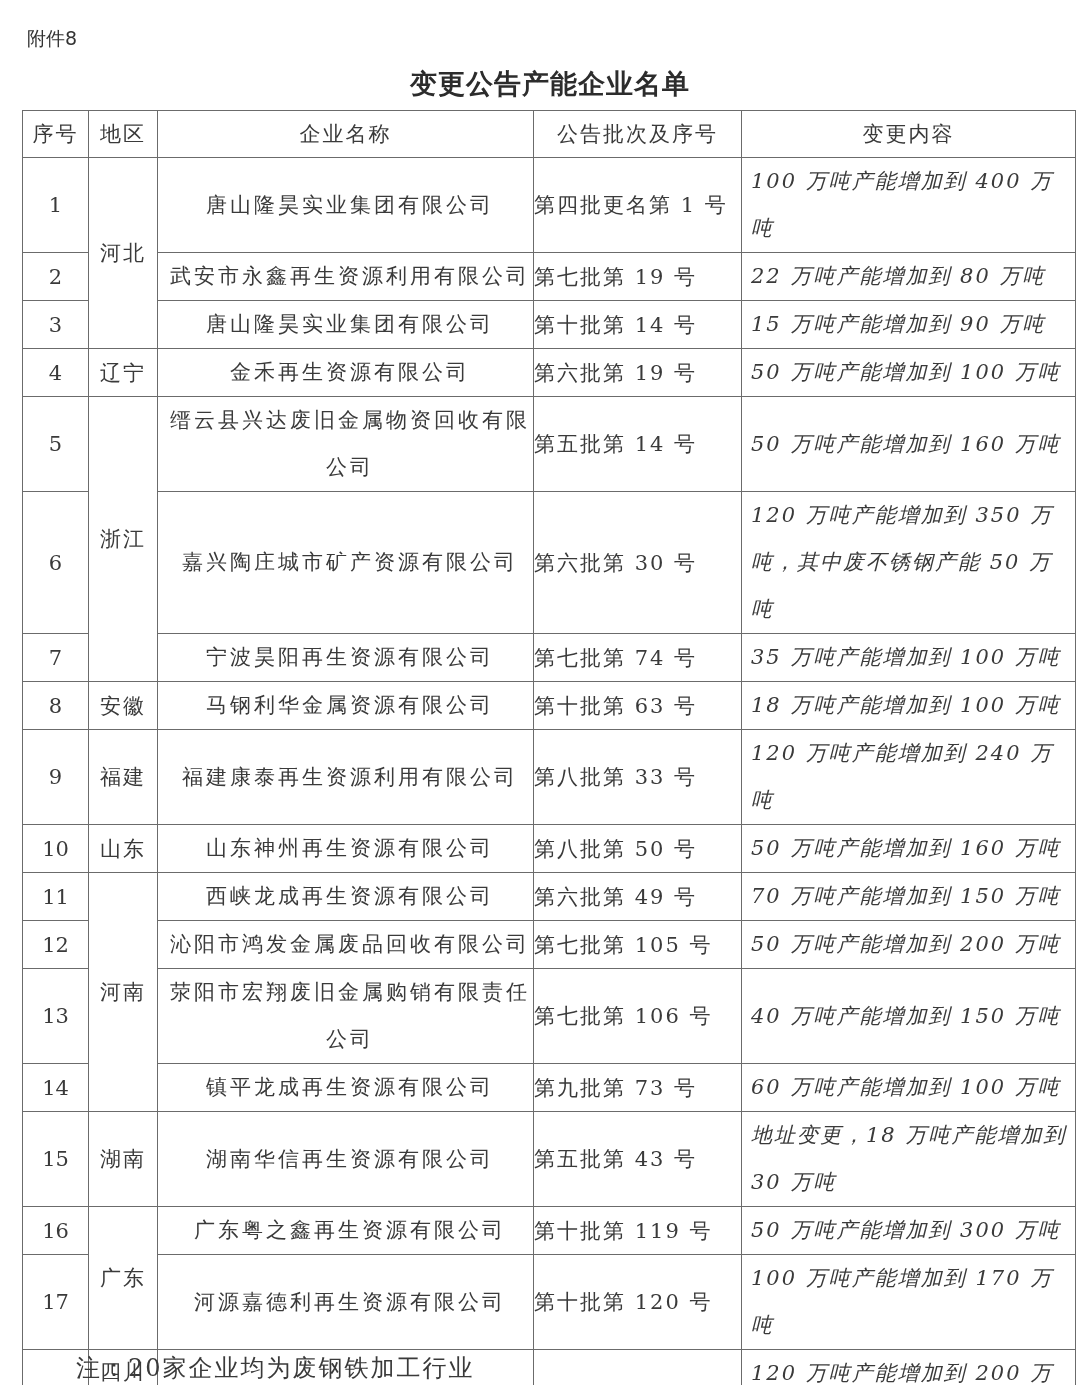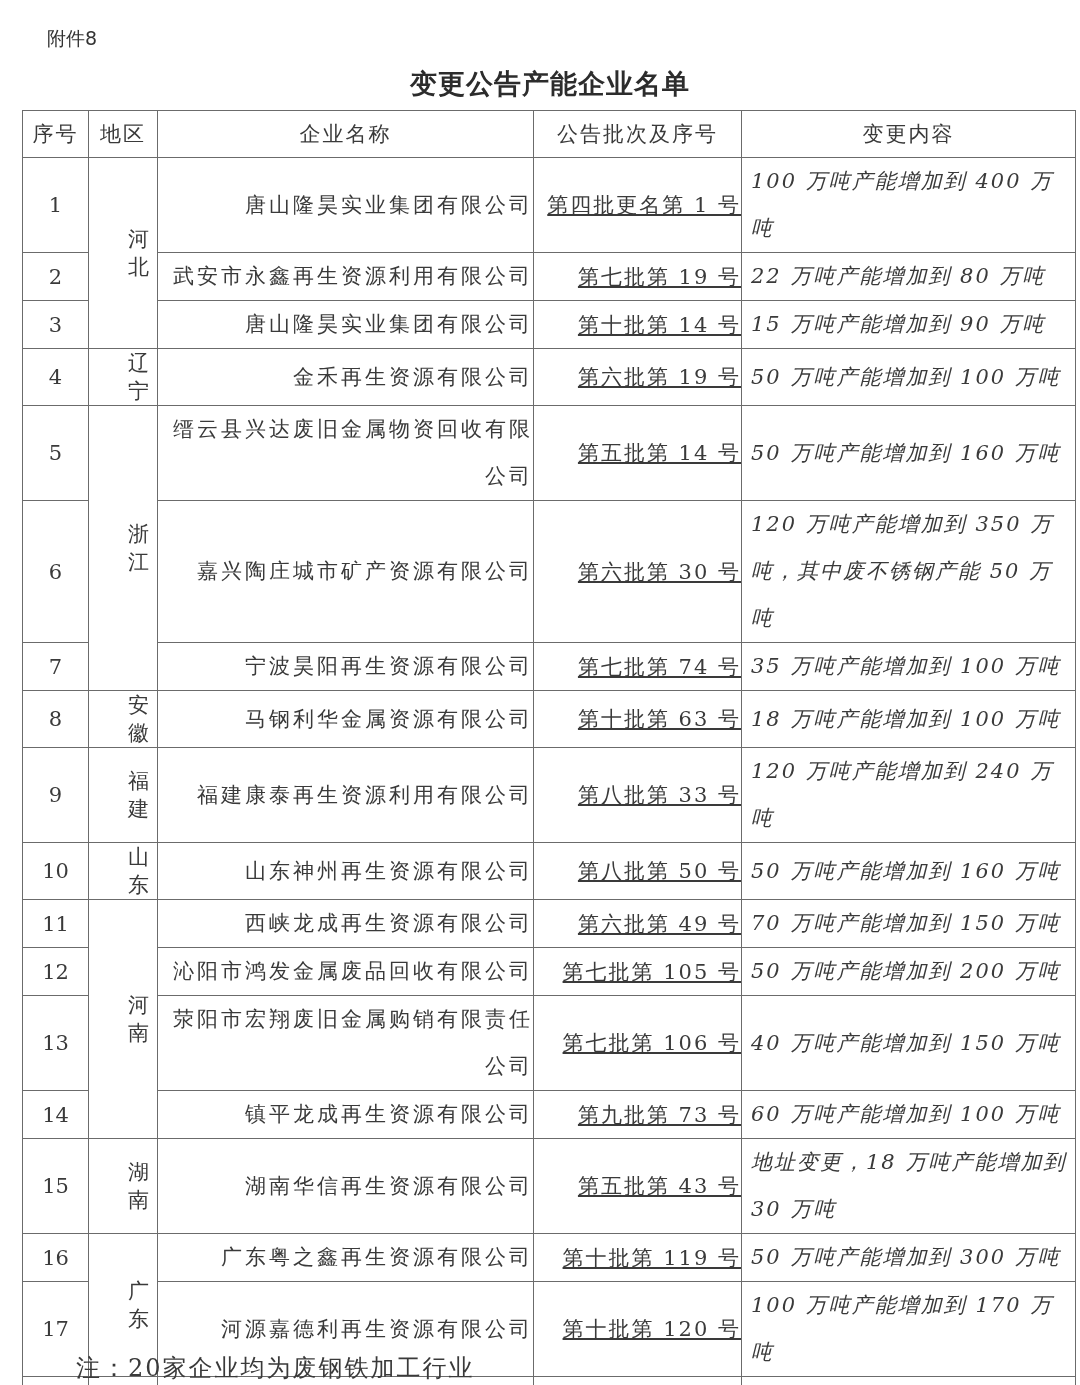--- a/index.html
+++ b/index.html
@@ -15,21 +15,20 @@
       color: #3a3a3a;
       font-family: "DejaVu Serif", "Liberation Serif", serif;
     }
     .attachment-label {
       position: absolute;
       left: 27px;
       top: 26px;
       font-family: "DejaVu Sans", "Liberation Sans", sans-serif;
       font-size: 19px;
       color: #333;
-      margin-left: 20px;
     }
     .doc-title {
       position: absolute;
       left: 0;
       width: 1100px;
       top: 66px;
       text-align: center;
       font-size: 27px;
       font-weight: bold;
       color: #2c2c2c;
@@ -51,23 +50,23 @@
       color: #3a3a3a;
       letter-spacing: 3px;
       vertical-align: middle;
     }
     table.main th {
       height: 46px;
       text-align: center;
       letter-spacing: 2px;
     }
     table.main td.c-no { text-align: center; letter-spacing: 0; }
-    table.main td.c-region { text-align: left; letter-spacing: 2px; padding-left: 39px; }
-    table.main td.c-name { text-align: right; padding-left: 9px; line-height: 47px; }
-    table.main td.c-batch { text-align: right; letter-spacing: 2px; text-decoration: underline; }
+    table.main td.c-region { text-align: center; letter-spacing: 2px; }
+    table.main td.c-name { text-align: center; padding-left: 9px; line-height: 47px; }
+    table.main td.c-batch { text-align: left; letter-spacing: 2px; }
     table.main td.c-change { text-align: left; padding-left: 9px; line-height: 47px; letter-spacing: 2px; font-style: italic; }
     tr.r1 td { height: 46px; }
     tr.r2 td { height: 93px; }
     td.region-top { vertical-align: top !important; padding-top: 8px !important; }
     .footnote {
       position: absolute;
       left: 76px;
       top: 1352px;
       font-size: 24px;
       color: #3a3a3a;

